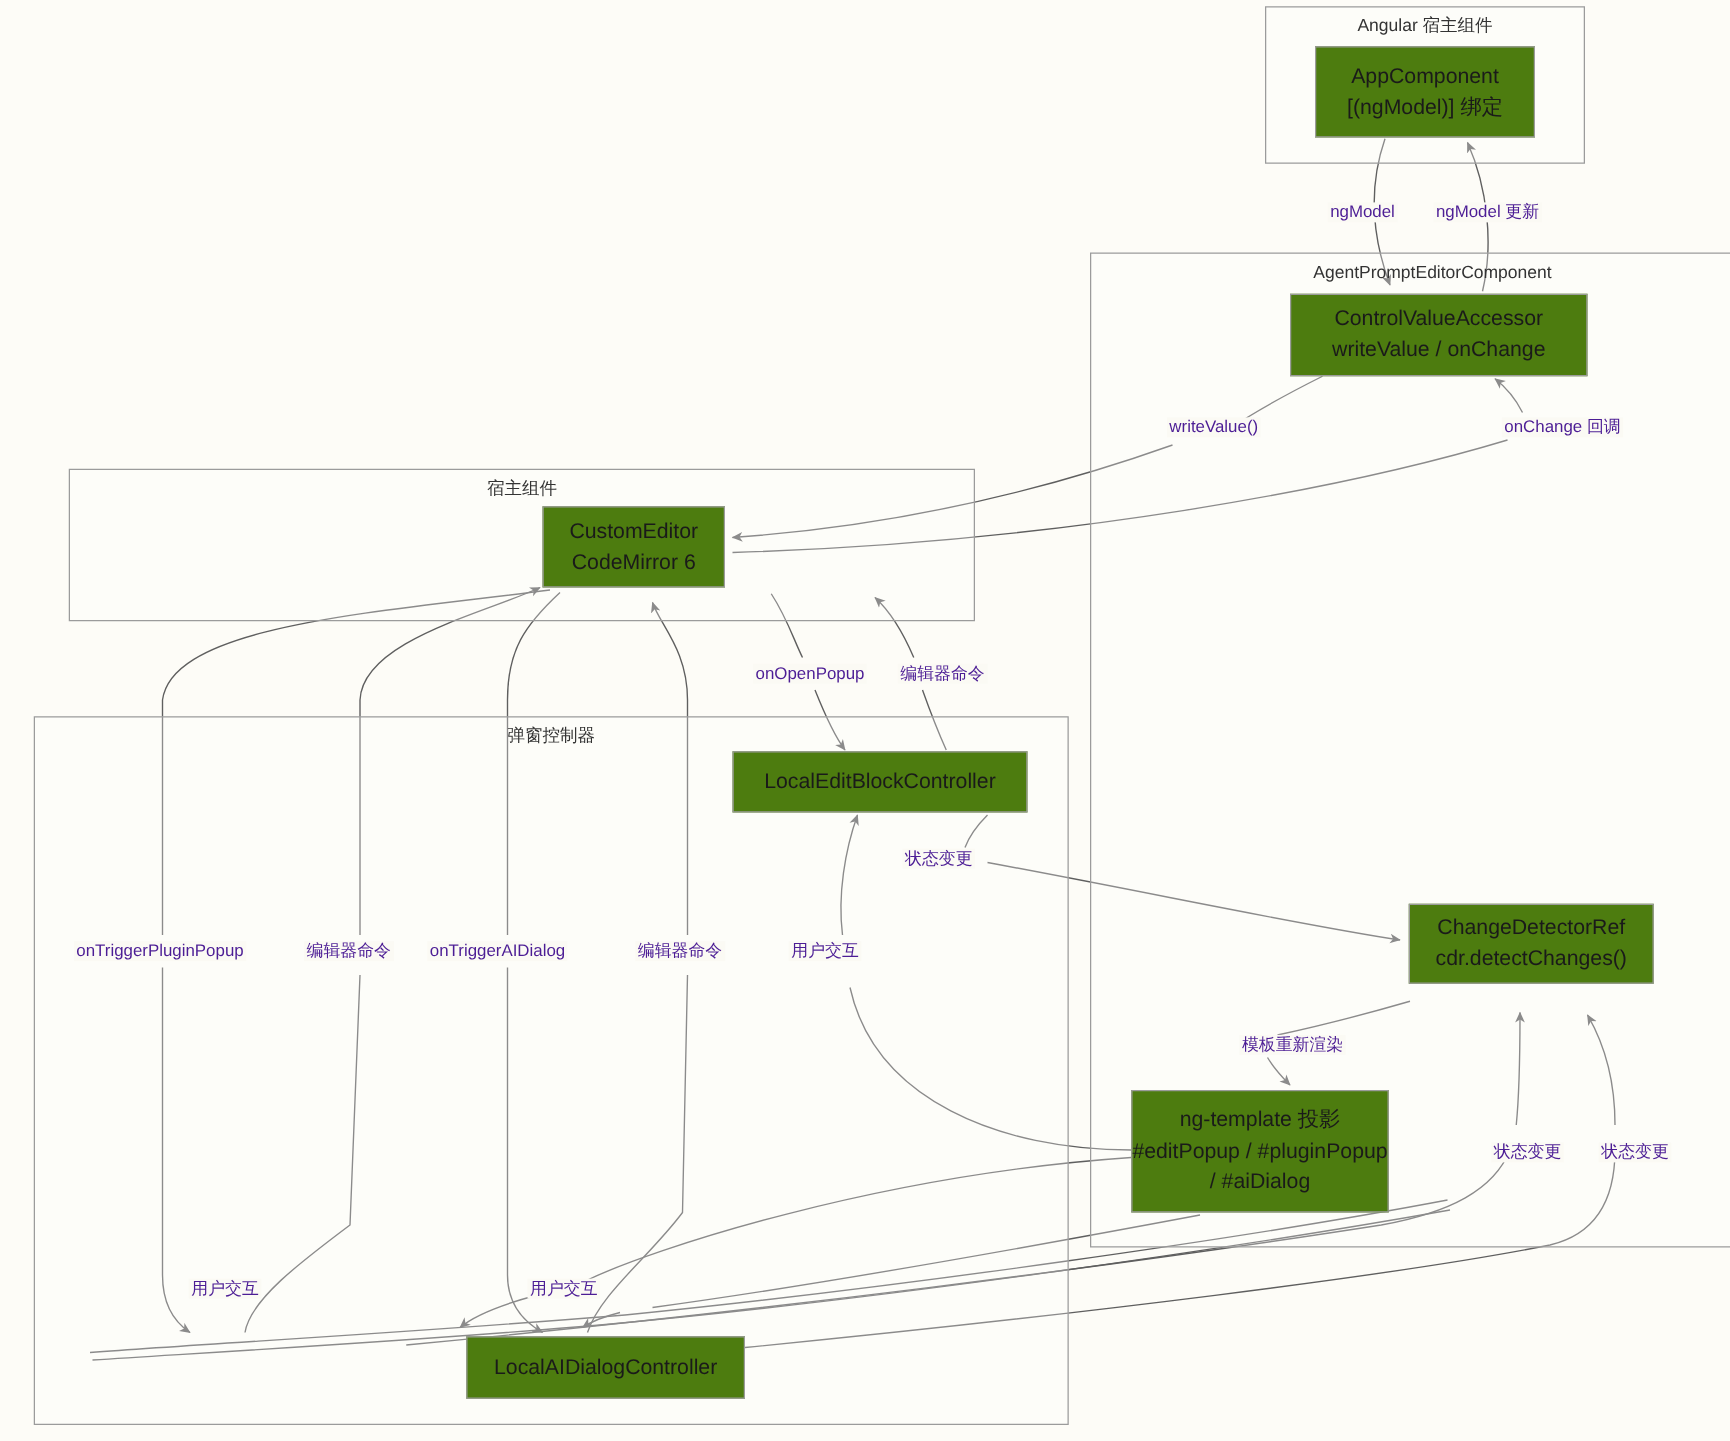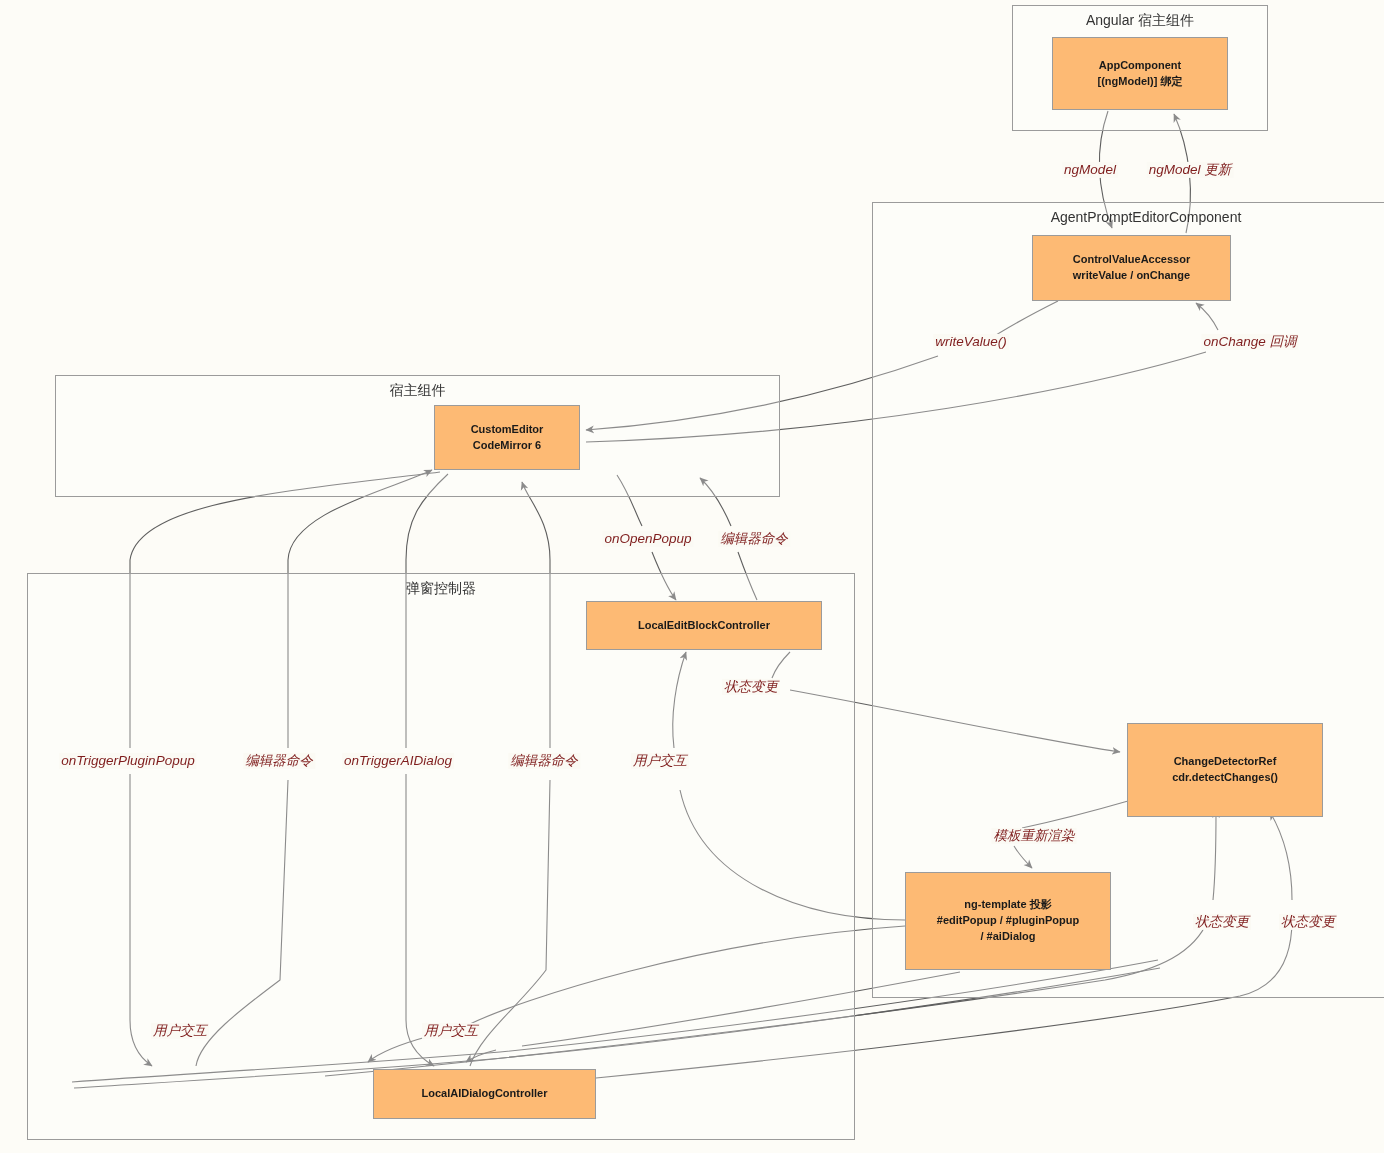--- a/index.html
+++ b/index.html
@@ -44,42 +44,40 @@
     text-align: center;
     font-size: 14px;
     color: #333333;
     line-height: 1.1;
     white-space: nowrap;
   }
   .node {
     position: absolute;
     box-sizing: border-box;
     border: 1px solid #9b9b9b;
-    background: #fdba74;
+    background: #4d7c0f;
     color: #1a1a1a;
-    font-size: 11px;
+    font-size: 17px;
     line-height: 1.45;
     display: flex;
     flex-direction: column;
     align-items: center;
     justify-content: center;
     text-align: center;
-    font-weight: bold;
   }
   .node span { display: block; white-space: nowrap; }
   .edge-label {
     position: absolute;
     font-size: 13.5px;
-    color: #7f1d1d;
+    color: #4c1d95;
     background: #fbfaf4;
     padding: 0 2px;
     white-space: nowrap;
     transform: translate(-50%, -50%);
     line-height: 1.2;
-    font-style: italic;
   }
 </style>
 </head>
 <body>
 
 <div id="canvas">
 
   <svg class="edges" viewBox="0 0 1384 1153">
     <defs>
       <marker id="ah" markerWidth="9" markerHeight="9" refX="8" refY="4.5" orient="auto" markerUnits="userSpaceOnUse">
@@ -156,35 +154,35 @@
 
   <div class="cluster" style="left:27px; top:573px; width:828px; height:567px;">
     <div class="cluster-label">弹窗控制器</div>
   </div>
 
   <div class="node" style="left:1052px; top:37px; width:176px; height:73px;">
     <span>AppComponent</span>
     <span>[(ngModel)] 绑定</span>
   </div>
 
-  <div class="node" style="left:1032px; top:235px; width:199px; height:66px;">
+  <div class="node" style="left:1032px; top:235px; width:238px; height:66px;">
     <span>ControlValueAccessor</span>
     <span>writeValue / onChange</span>
   </div>
 
   <div class="node" style="left:434px; top:405px; width:146px; height:65px;">
     <span>CustomEditor</span>
     <span>CodeMirror 6</span>
   </div>
 
   <div class="node" style="left:586px; top:601px; width:236px; height:49px;">
     <span>LocalEditBlockController</span>
   </div>
 
-  <div class="node" style="left:1127px; top:723px; width:196px; height:94px;">
+  <div class="node" style="left:1127px; top:723px; width:196px; height:64px;">
     <span>ChangeDetectorRef</span>
     <span>cdr.detectChanges()</span>
   </div>
 
   <div class="node" style="left:905px; top:872px; width:206px; height:98px;">
     <span>ng-template 投影</span>
     <span>#editPopup / #pluginPopup</span>
     <span>/ #aiDialog</span>
   </div>
 

